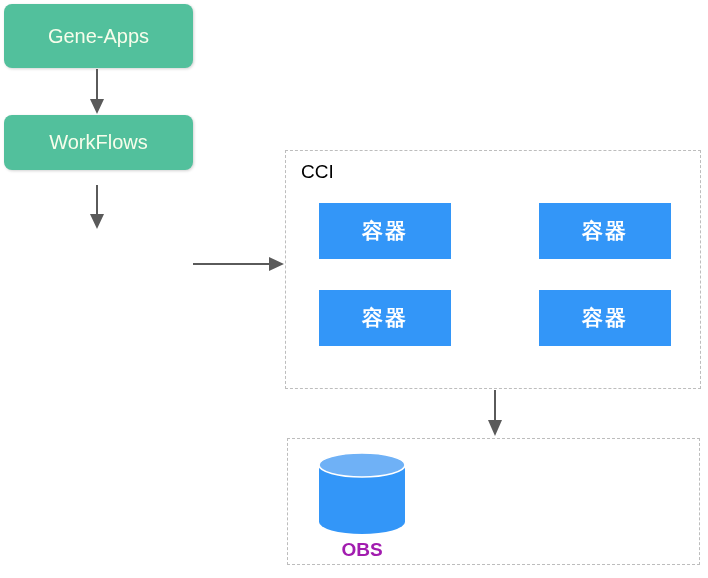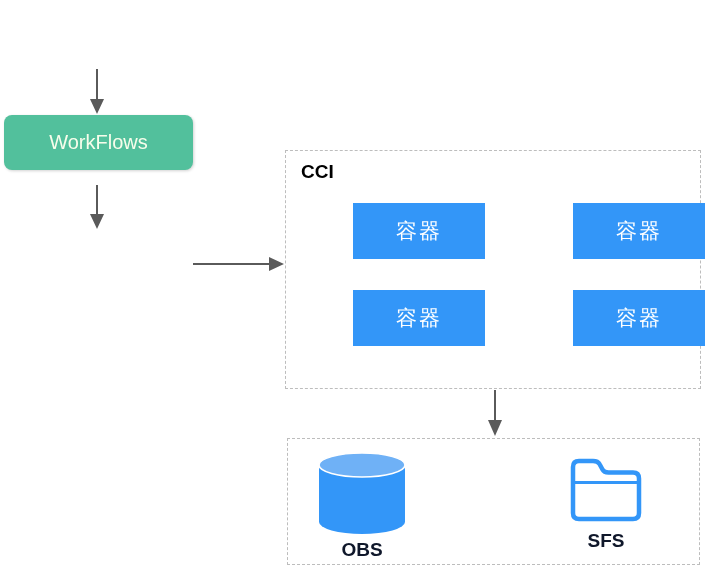--- a/index.html
+++ b/index.html
@@ -47,35 +47,34 @@
     position: absolute;
     left: 285px; top: 150px;
     width: 416px; height: 239px;
     border: 1px dashed #BDBDBD;
     background: #ffffff;
   }
   .cci-title {
     position: absolute;
     left: 15px; top: 10px;
     font-size: 19px;
-    font-weight: 700;
+    font-weight: 400;
     color: #000000;
   }
   .container-box {
     position: absolute;
     width: 132px; height: 56px;
     background: #3396F8;
     color: #ffffff;
     font-size: 21px;
-    font-weight: 400;
+    font-weight: 700;
     display: flex;
     align-items: center;
     justify-content: center;
     letter-spacing: 2px;
-    margin-left: 34px;
   }
   .container-1 { left: 33px;  top: 52px; }
   .container-2 { left: 253px; top: 52px; }
   .container-3 { left: 33px;  top: 139px; }
   .container-4 { left: 253px; top: 139px; }
 
   
   .storage-box {
     position: absolute;
     left: 287px; top: 438px;
@@ -88,29 +87,30 @@
     display: flex;
     flex-direction: column;
     align-items: center;
   }
   .storage-item-obs { left: 28px; top: 13px; width: 92px; }
   .storage-item-sfs { left: 276px; top: 15px; width: 84px; }
   .storage-label {
     margin-top: 3px;
     font-size: 19px;
     font-weight: 600;
-    color: #0f172a;
+    color: #a21caf;
   }
   .icon-wrap { display: block; line-height: 0; }
 </style>
 </head>
 <body>
 
 <div class="canvas">
 
+  <div class="green-node node-gene-apps">Gene-Apps</div>
 
   <div class="green-node node-workflows">WorkFlows</div>
 
 
   <svg class="arrows-layer" viewBox="0 0 708 578" xmlns="http://www.w3.org/2000/svg">
     <g>
       <line class="arrow-line" x1="97" y1="69" x2="97" y2="100"></line>
       <polygon class="arrow-head" points="90,99 104,99 97,114"></polygon>
     </g>
     <g>
@@ -144,25 +144,16 @@
     <div class="storage-item storage-item-obs">
       <span class="icon-wrap">
         <svg width="90" height="84" viewBox="0 0 90 84" xmlns="http://www.w3.org/2000/svg">
           <path d="M2 13 V70 a43 12 0 0 0 86 0 V13 Z" fill="#3396F8"></path>
           <ellipse cx="45" cy="13" rx="43" ry="12" fill="#6FB1F6" stroke="#FFFFFF" stroke-width="1.6"></ellipse>
         </svg>
       </span>
       <span class="storage-label">OBS</span>
     </div>
 
-    <div class="storage-item storage-item-sfs">
-      <span class="icon-wrap">
-        <svg width="76" height="73" viewBox="0 0 76 73" xmlns="http://www.w3.org/2000/svg">
-          <path d="M5 59 V13 Q5 7 11 7 H25 Q30 7 31.5 10 L34.5 15.5 Q36 18.5 40.5 18.5 H65 Q71 18.5 71 24.5 V59 Q71 65 65 65 H11 Q5 65 5 59 Z" fill="none" stroke="#3396F8" stroke-width="4.5" stroke-linejoin="round" stroke-linecap="round"></path>
-          <line x1="5" y1="28.5" x2="71" y2="28.5" stroke="#3396F8" stroke-width="3.2"></line>
-        </svg>
-      </span>
-      <span class="storage-label">SFS</span>
-    </div>
 
   </div>
 
 </div>
 
 </body></html>

